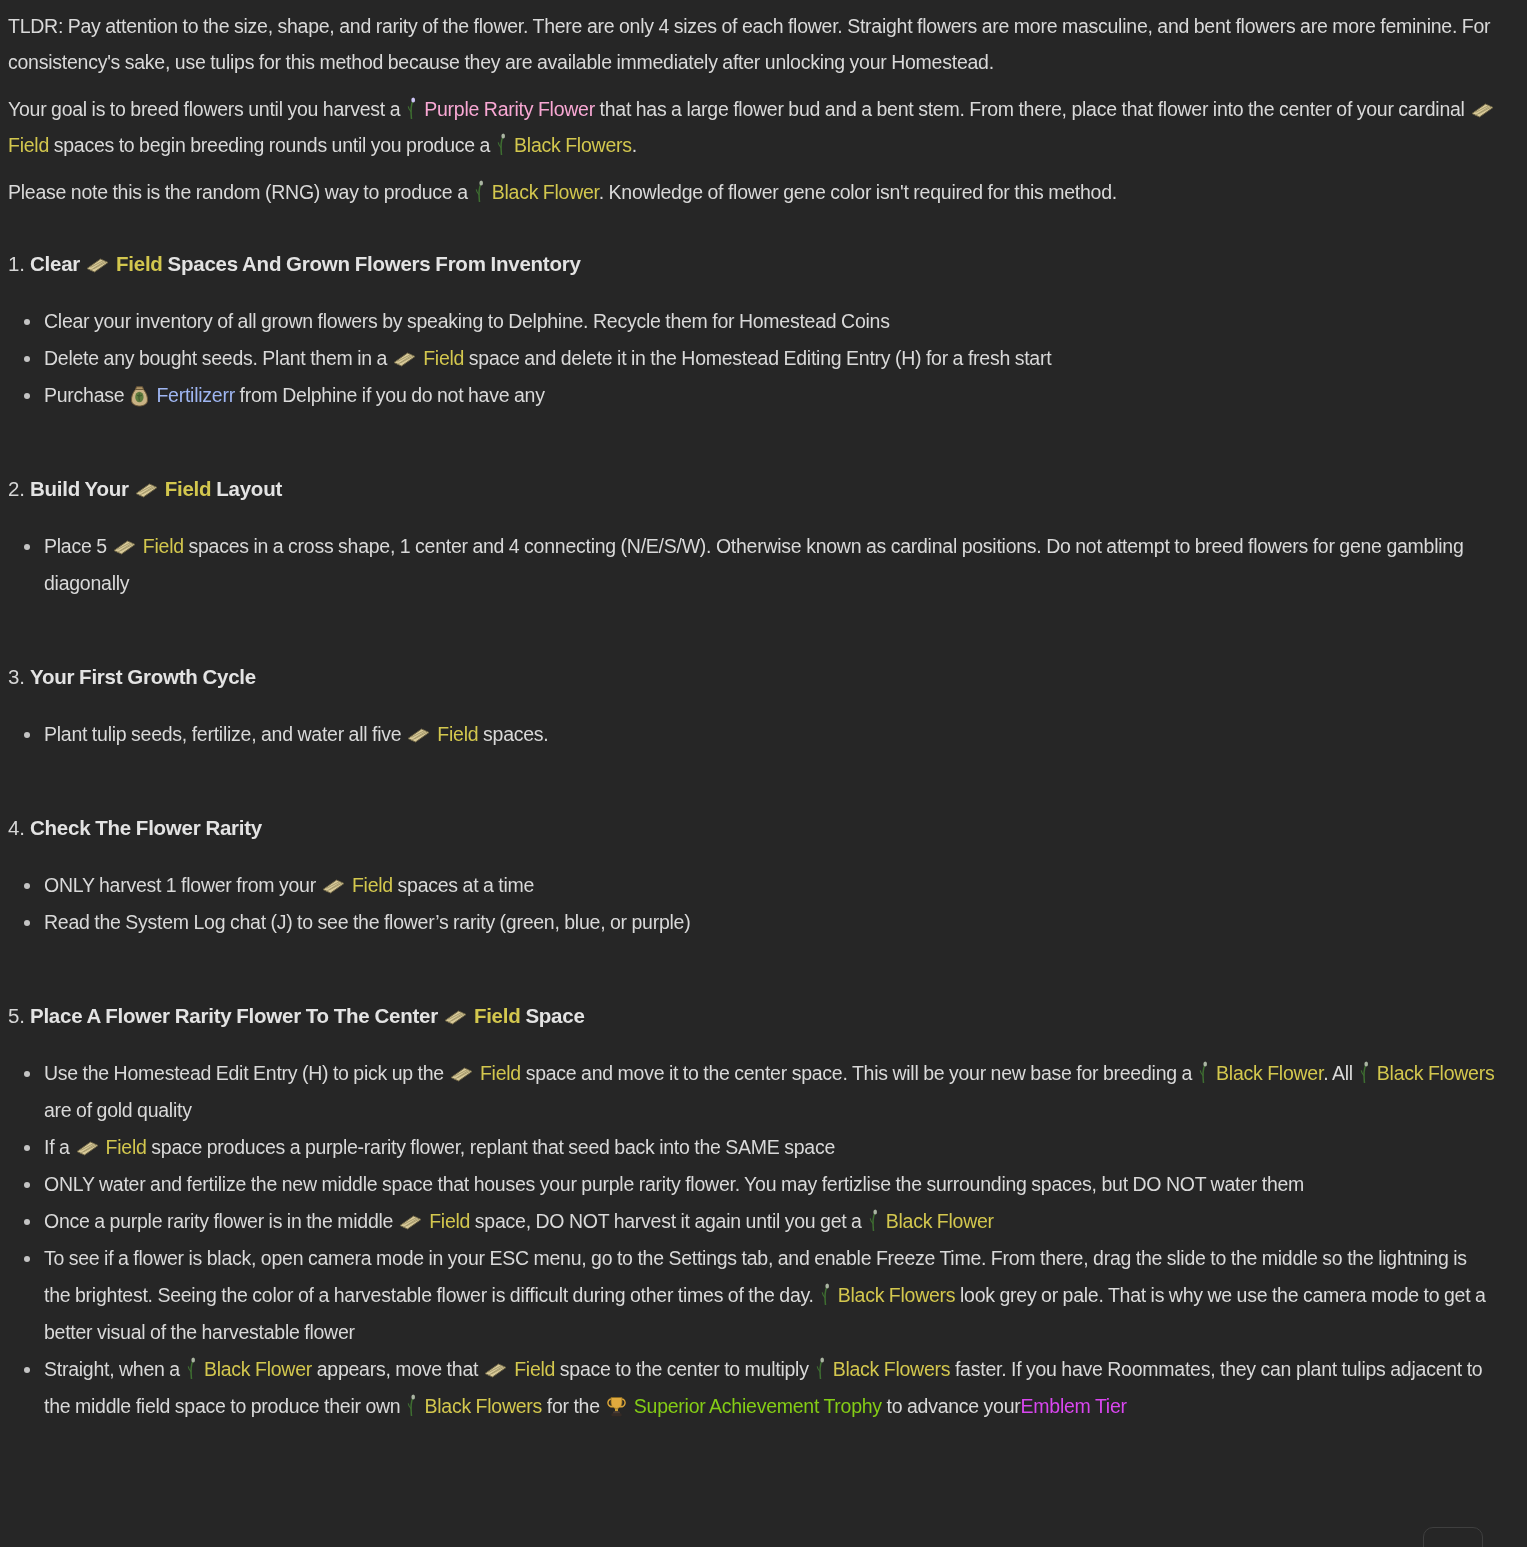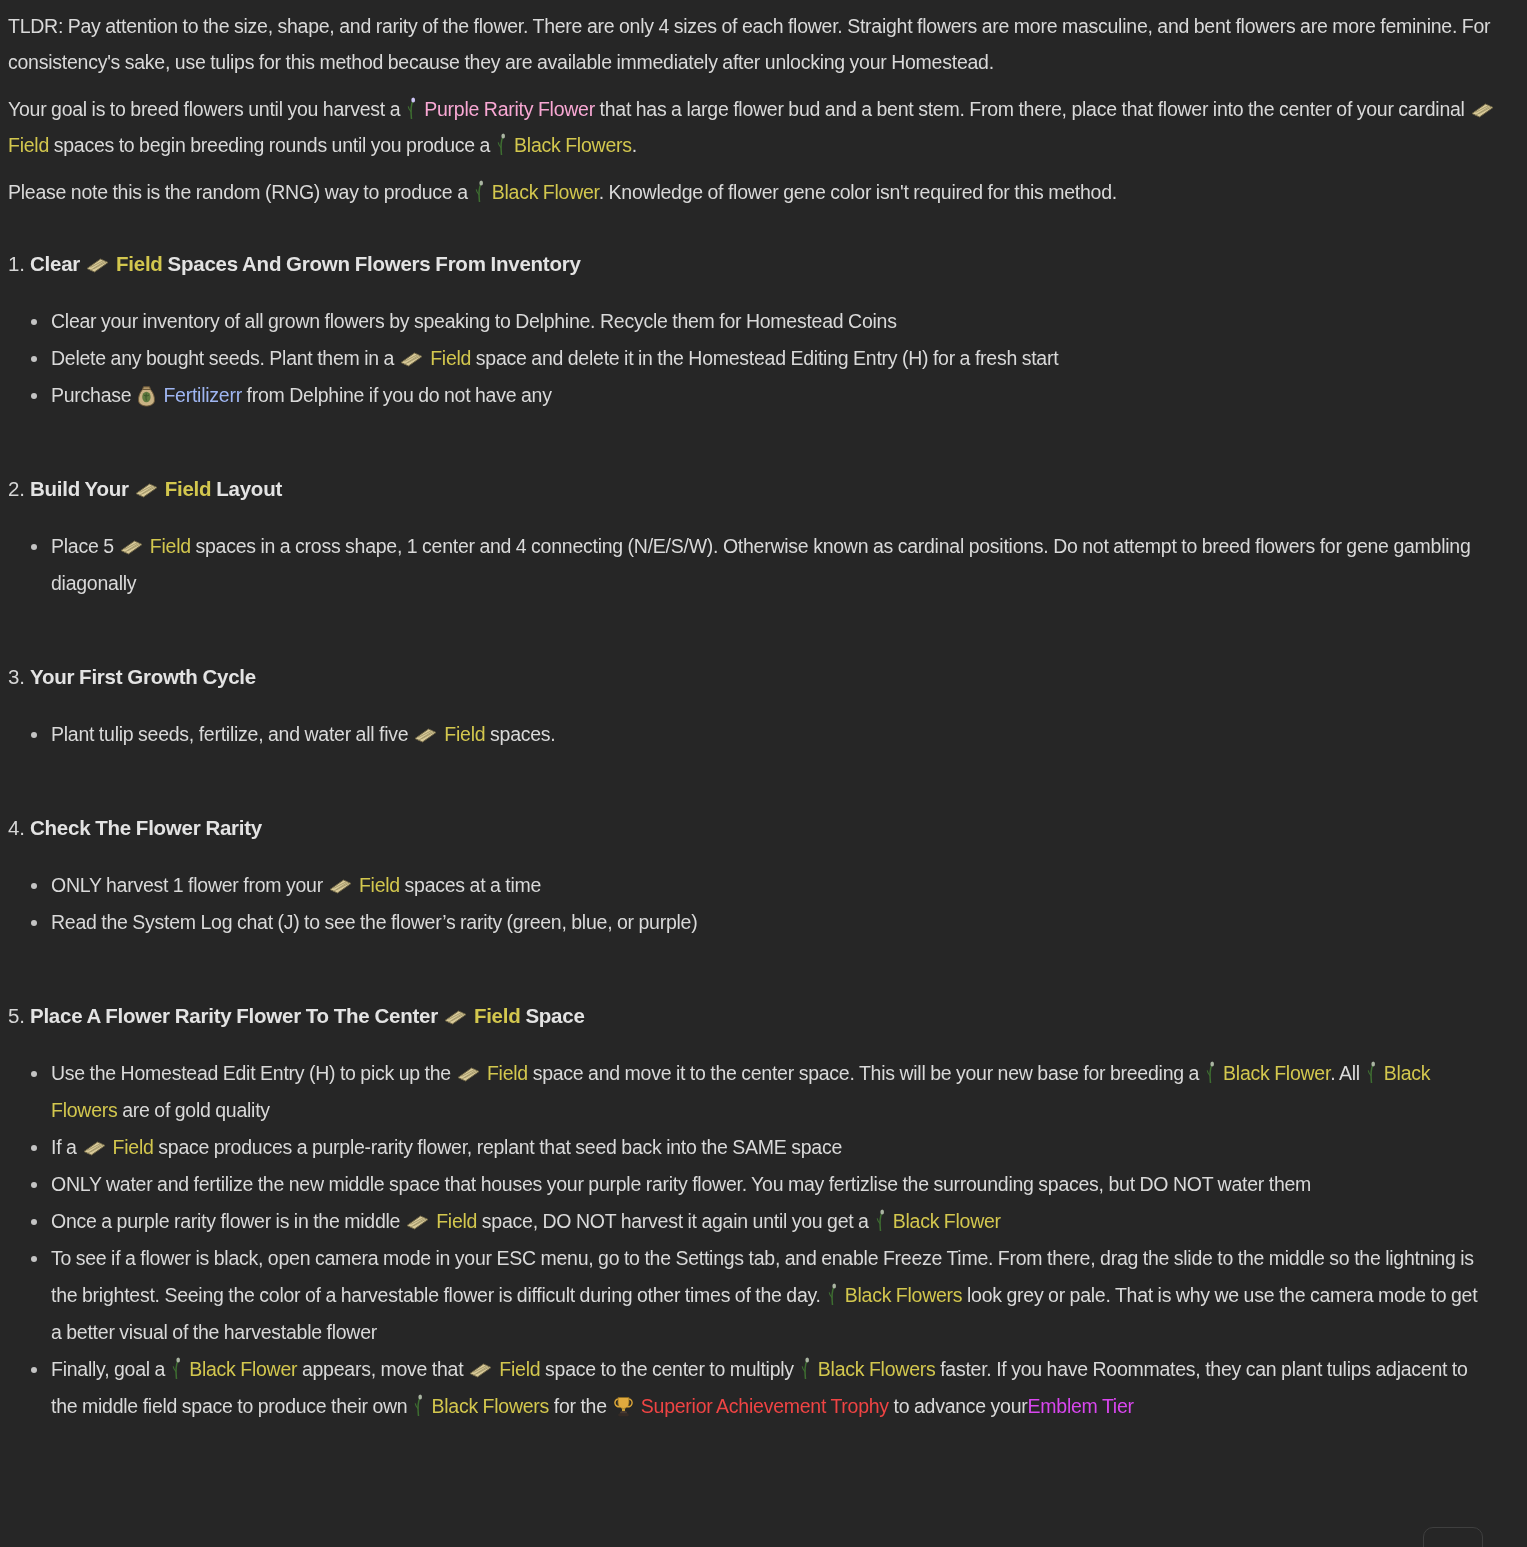--- a/index.html
+++ b/index.html
@@ -9,21 +9,21 @@
     font-family:"Liberation Sans","DejaVu Sans",sans-serif;
     font-size:19.5px; line-height:36px;
     letter-spacing:-0.25px; word-spacing:-0.5px;
     box-sizing:border-box; padding:8px 26px 0 8px;
   }
   p { margin:0 0 11px; }
   .hrow { display:flex; margin:36px 0 0; font-weight:700; color:#e3e3e3; font-size:20.5px; line-height:36px; }
   ul + .hrow { margin-top:57px; }
   .hnum { font-weight:400; color:#d6d6d6; width:22px; flex:0 0 22px; }
   .htext { flex:1; }
-  ul { list-style:none; margin:21px 12px 0; padding:0; }
+  ul { list-style:none; margin:21px 5px 0; padding:0; }
   li { position:relative; padding-left:31px; line-height:37px; }
   li::before { content:""; position:absolute; left:11px; top:15.5px; width:6px; height:6px; border-radius:50%; background:#c4c4c4; }
   .lnk { cursor:pointer; white-space:normal; }
   .icon { display:inline-block; line-height:0; margin:0 7px 0 6px; }
   .icon svg { display:inline-block; }
   .icon-field-icon { vertical-align:-2px; }
   .icon-flower-purple-icon, .icon-flower-black-icon { vertical-align:-4px; }
   .icon-fertilizer-icon { vertical-align:-5px; }
   .icon-trophy-icon { vertical-align:-4px; }
   #fab {
@@ -138,36 +138,36 @@
             </svg></span><span>Field</span></span><span> space, DO NOT harvest it again until you get a</span><span class="lnk" style="color: rgb(211, 199, 78);"><span class="icon icon-flower-black-icon"><svg width="11" height="23" viewBox="0 0 11 23">
               <path d="M5.5,22 C5,16 4,10 6.8,4" stroke="#3e6e31" stroke-width="1.5" fill="none"></path>
               <path d="M5,14.5 C3.4,13 2.5,11.4 2.2,9.4" stroke="#3e6e31" stroke-width="1.1" fill="none"></path>
               <ellipse cx="7.2" cy="3" rx="1.8" ry="2.5" fill="#aab5a2"></ellipse>
             </svg></span><span>Black Flower</span></span></li>
       <li><span>To see if a flower is black, open camera mode in your ESC menu, go to the Settings tab, and enable Freeze Time. From there, drag the slide to the middle so the lightning is the brightest. Seeing the color of a harvestable flower is difficult during other times of the day.</span><span class="lnk" style="color: rgb(211, 199, 78);"><span class="icon icon-flower-black-icon"><svg width="11" height="23" viewBox="0 0 11 23">
               <path d="M5.5,22 C5,16 4,10 6.8,4" stroke="#3e6e31" stroke-width="1.5" fill="none"></path>
               <path d="M5,14.5 C3.4,13 2.5,11.4 2.2,9.4" stroke="#3e6e31" stroke-width="1.1" fill="none"></path>
               <ellipse cx="7.2" cy="3" rx="1.8" ry="2.5" fill="#aab5a2"></ellipse>
             </svg></span><span>Black Flowers</span></span><span> look grey or pale. That is why we use the camera mode to get a better visual of the harvestable flower</span></li>
-      <li><span>Finally, goal a</span><span class="lnk" style="color: rgb(211, 199, 78);"><span class="icon icon-flower-black-icon"><svg width="11" height="23" viewBox="0 0 11 23">
+      <li><span>Straight, when a</span><span class="lnk" style="color: rgb(211, 199, 78);"><span class="icon icon-flower-black-icon"><svg width="11" height="23" viewBox="0 0 11 23">
               <path d="M5.5,22 C5,16 4,10 6.8,4" stroke="#3e6e31" stroke-width="1.5" fill="none"></path>
               <path d="M5,14.5 C3.4,13 2.5,11.4 2.2,9.4" stroke="#3e6e31" stroke-width="1.1" fill="none"></path>
               <ellipse cx="7.2" cy="3" rx="1.8" ry="2.5" fill="#aab5a2"></ellipse>
             </svg></span><span>Black Flower</span></span><span> appears, move that</span><span class="lnk" style="color: rgb(211, 199, 78);"><span class="icon icon-field-icon"><svg width="23" height="16" viewBox="0 0 23 16">
               <polygon points="1,11.5 14.5,2 22,5.5 8.5,15" fill="#d8c998" stroke="#6e6546" stroke-width="1"></polygon>
               <path d="M4.6,10.3 L17.6,3.6 M7.6,11.8 L20.2,5.1 M4.8,13.2 L18.4,4.6" stroke="#a1966a" stroke-width="0.9" fill="none"></path>
             </svg></span><span>Field</span></span><span> space to the center to multiply</span><span class="lnk" style="color: rgb(211, 199, 78);"><span class="icon icon-flower-black-icon"><svg width="11" height="23" viewBox="0 0 11 23">
               <path d="M5.5,22 C5,16 4,10 6.8,4" stroke="#3e6e31" stroke-width="1.5" fill="none"></path>
               <path d="M5,14.5 C3.4,13 2.5,11.4 2.2,9.4" stroke="#3e6e31" stroke-width="1.1" fill="none"></path>
               <ellipse cx="7.2" cy="3" rx="1.8" ry="2.5" fill="#aab5a2"></ellipse>
             </svg></span><span>Black Flowers</span></span><span> faster. If you have Roommates, they can plant tulips adjacent to the middle field space to produce their own</span><span class="lnk" style="color: rgb(211, 199, 78);"><span class="icon icon-flower-black-icon"><svg width="11" height="23" viewBox="0 0 11 23">
               <path d="M5.5,22 C5,16 4,10 6.8,4" stroke="#3e6e31" stroke-width="1.5" fill="none"></path>
               <path d="M5,14.5 C3.4,13 2.5,11.4 2.2,9.4" stroke="#3e6e31" stroke-width="1.1" fill="none"></path>
               <ellipse cx="7.2" cy="3" rx="1.8" ry="2.5" fill="#aab5a2"></ellipse>
-            </svg></span><span>Black Flowers</span></span><span> for the</span><span class="lnk" style="color: #ef4444;"><span class="icon icon-trophy-icon"><svg width="21" height="21" viewBox="0 0 21 21">
+            </svg></span><span>Black Flowers</span></span><span> for the</span><span class="lnk" style="color: #84cc16;"><span class="icon icon-trophy-icon"><svg width="21" height="21" viewBox="0 0 21 21">
               <path d="M5,1.5 h11 v5.5 a5.5,5.5 0 0 1 -11,0 Z" fill="#e0aa3e" stroke="#8a6a1e" stroke-width="0.8"></path>
               <path d="M4.8,3 a3,3 0 1 0 2.2,7.6" fill="none" stroke="#d9a438" stroke-width="1.5"></path>
               <path d="M16.2,3 a3,3 0 1 1 -2.2,7.6" fill="none" stroke="#d9a438" stroke-width="1.5"></path>
               <rect x="9" y="12.3" width="3" height="3" fill="#c79e38"></rect>
               <path d="M6.6,17.6 h7.8 l-1.2,-2.4 h-5.4 Z" fill="#4a3b33"></path>
               <rect x="5.4" y="17.6" width="10.2" height="2.6" rx="0.8" fill="#352b26"></rect>
             </svg></span><span>Superior Achievement Trophy</span></span><span> to advance your</span><span class="lnk" style="color: #d946ef;"><span>Emblem Tier</span></span></li>
     </ul>
   </div>
 <div id="fab"></div>

